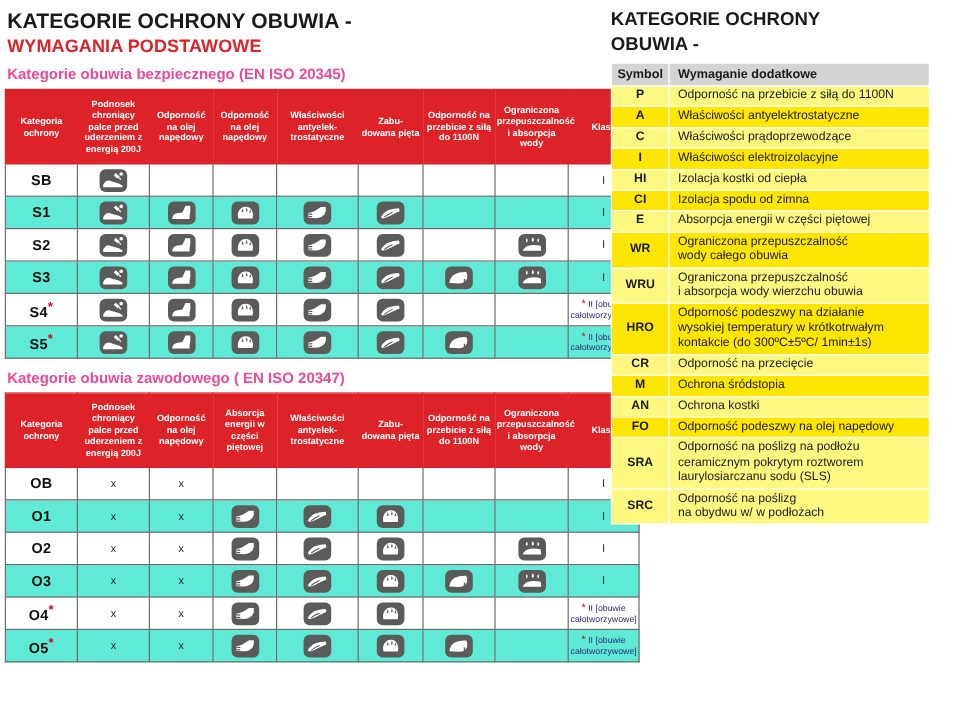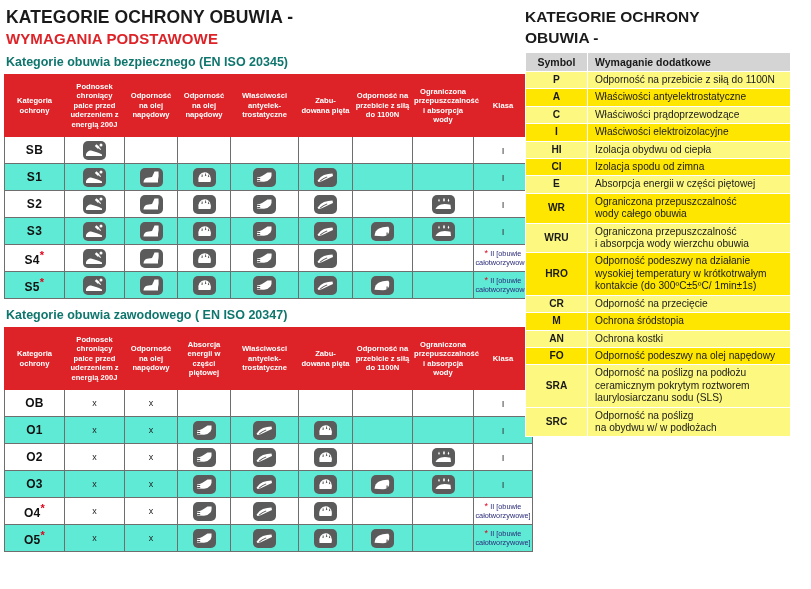--- a/index.html
+++ b/index.html
@@ -18,21 +18,21 @@
   .title-blk { margin: 0 0 2px 2px; }
   .title-line1 {
     font-size: 17.5px; font-weight: bold; color: #1a1a1a;
     letter-spacing: .1px; line-height: 22px; white-space: nowrap;
   }
   .title-line2 {
     font-size: 15px; font-weight: bold; color: #dd2328;
     letter-spacing: .1px; line-height: 22px; white-space: nowrap;
   }
   .subtitle {
-    font-size: 12.5px; font-weight: bold; color: #0f766e;
+    font-size: 12.5px; font-weight: bold; color: #ec4899;
     margin: 5px 0 4px 2px; line-height: 15px; white-space: nowrap;
   }
 
   table.shoe {
     border-collapse: collapse; width: 528px; table-layout: fixed;
     border: 1px solid #9b9b9b;
   }
   table.shoe th {
     background: #dd2328; color: #ffffff;
     font-size: 7.6px; font-weight: bold; line-height: 9.4px;
@@ -59,21 +59,21 @@
 
   
   .ico {
     display: inline-block; width: 23px; height: 19px;
     border-radius: 5px; background: #5b5b5b; position: relative;
     vertical-align: middle;
   }
   .ico svg { position:absolute; left:0; top:0; }
 
   
-  .right { position: absolute; left: 525px; top: 6px; width: 266px; }
+  .right { position: absolute; left: 509px; top: 6px; width: 266px; }
   .rtitle { font-size: 15.5px; font-weight: bold; color: #1a1a1a; line-height: 21px; }
 
   table.sym {
     border-collapse: collapse; width: 266px; table-layout: fixed;
     margin-top: 4px;
   }
   table.sym th {
     background: #d4d4d4; color: #1a1a1a;
     font-size: 10.5px; font-weight: bold;
     padding: 3px 4px; border: 1px solid #ffffff;
@@ -469,21 +469,21 @@
     </table>
   </div>
 
   <div class="right">
     <div class="rtitle">KATEGORIE OCHRONY</div>
     <div class="rtitle">OBUWIA -</div>
 
     <table class="sym" id="tblsym">
       <thead>
         <tr>
-          <th style="width:62px">Symbol</th>
+          <th style="width:48px">Symbol</th>
           <th class="desc">Wymaganie dodatkowe</th>
         </tr>
       </thead>
       <tbody>
           <tr>
             <td class="s">P</td>
             <td class="d">Odporność na przebicie z siłą do 1100N</td>
           </tr>
           <tr class="hl">
             <td class="s">A</td>
@@ -492,21 +492,21 @@
           <tr>
             <td class="s">C</td>
             <td class="d">Właściwości prądoprzewodzące</td>
           </tr>
           <tr class="hl">
             <td class="s">I</td>
             <td class="d">Właściwości elektroizolacyjne</td>
           </tr>
           <tr>
             <td class="s">HI</td>
-            <td class="d">Izolacja obydwu od ciepła</td>
+            <td class="d">Izolacja kostki od ciepła</td>
           </tr>
           <tr class="hl">
             <td class="s">CI</td>
             <td class="d">Izolacja spodu od zimna</td>
           </tr>
           <tr>
             <td class="s">E</td>
             <td class="d">Absorpcja energii w części piętowej</td>
           </tr>
           <tr class="hl">

